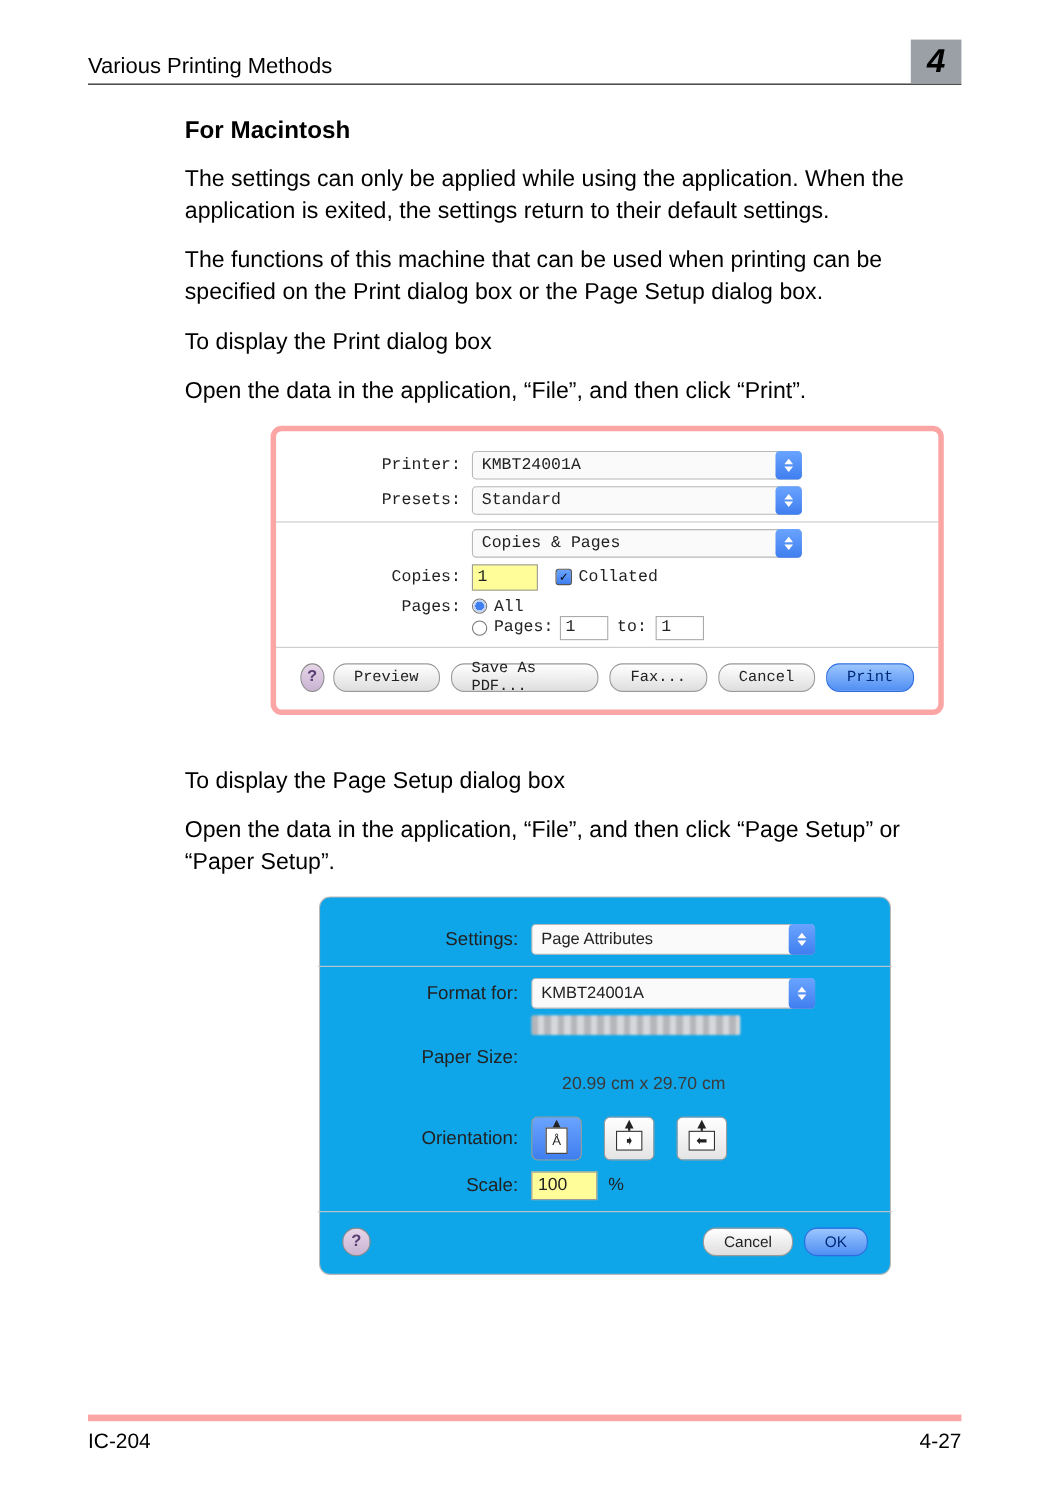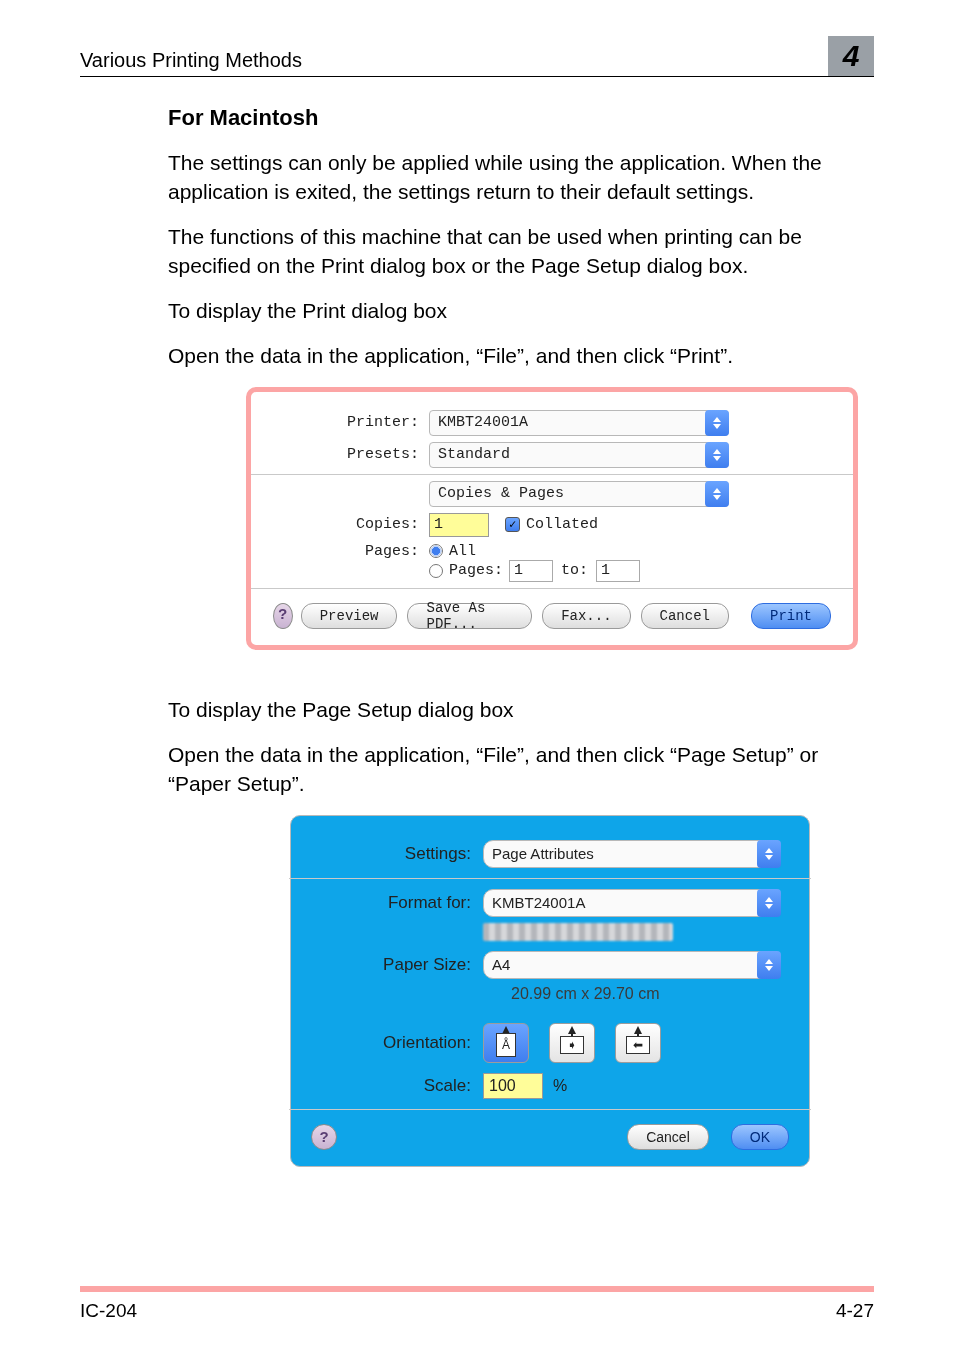--- a/index.html
+++ b/index.html
@@ -187,21 +187,20 @@
     display: inline-flex;
     align-items: center;
     margin-right: 10px;
     cursor: pointer;
   }
   .aqua-btn.primary {
     border-color: #2e6de0;
     background: linear-gradient(#9cc6ff,#4f8ef2);
     color: #063;
     color: #003;
-    margin-left: 12px;
   }
   .aqua-btn.primary span {
     color: #002a7a;
   }
 
   
   .pagesetup-dialog {
     width: 520px;
     margin: 16px 0 0 210px;
     border: 1px solid #b9b9b9;
@@ -217,21 +216,21 @@
     display: flex;
     align-items: center;
     margin: 10px 0;
   }
   .ps-label {
     width: 160px;
     text-align: right;
     padding-right: 12px;
     font-size: 17px;
   }
-  .mac-select.med { width: 298px; height: 28px; border-radius: 10px; }
+  .mac-select.med { width: 258px; height: 28px; }
   .blurred {
     width: 190px; height: 18px;
     background: repeating-linear-gradient(90deg,#b4b6bb 0 6px,#d6d7da 6px 12px);
     border-radius: 2px;
     filter: blur(1px);
     margin-left: 172px;
     margin-top: -4px;
     margin-bottom: 6px;
   }
   .dim-hint {
@@ -460,27 +459,20 @@
         <span class="stepper-btn">
           <span class="tri up"></span>
             <span class="tri down"></span>
         </span>
       </div>
     </div>
     <div class="blurred"></div>
 
     <div class="ps-row">
       <span class="ps-label">Paper Size:</span>
-      <div class="mac-select med">
-        <span>A4</span>
-        <span class="stepper-btn">
-          <span class="tri up"></span>
-            <span class="tri down"></span>
-        </span>
-      </div>
     </div>
     <div class="dim-hint">20.99 cm x 29.70 cm</div>
 
     <div class="ps-row">
       <span class="ps-label">Orientation:</span>
       <span class="orient-btn selected">
         <span class="orient-icon">
           <span class="arrow"></span>
             <span class="arrow-stem"></span>
           <span class="sheet">Å</span>

